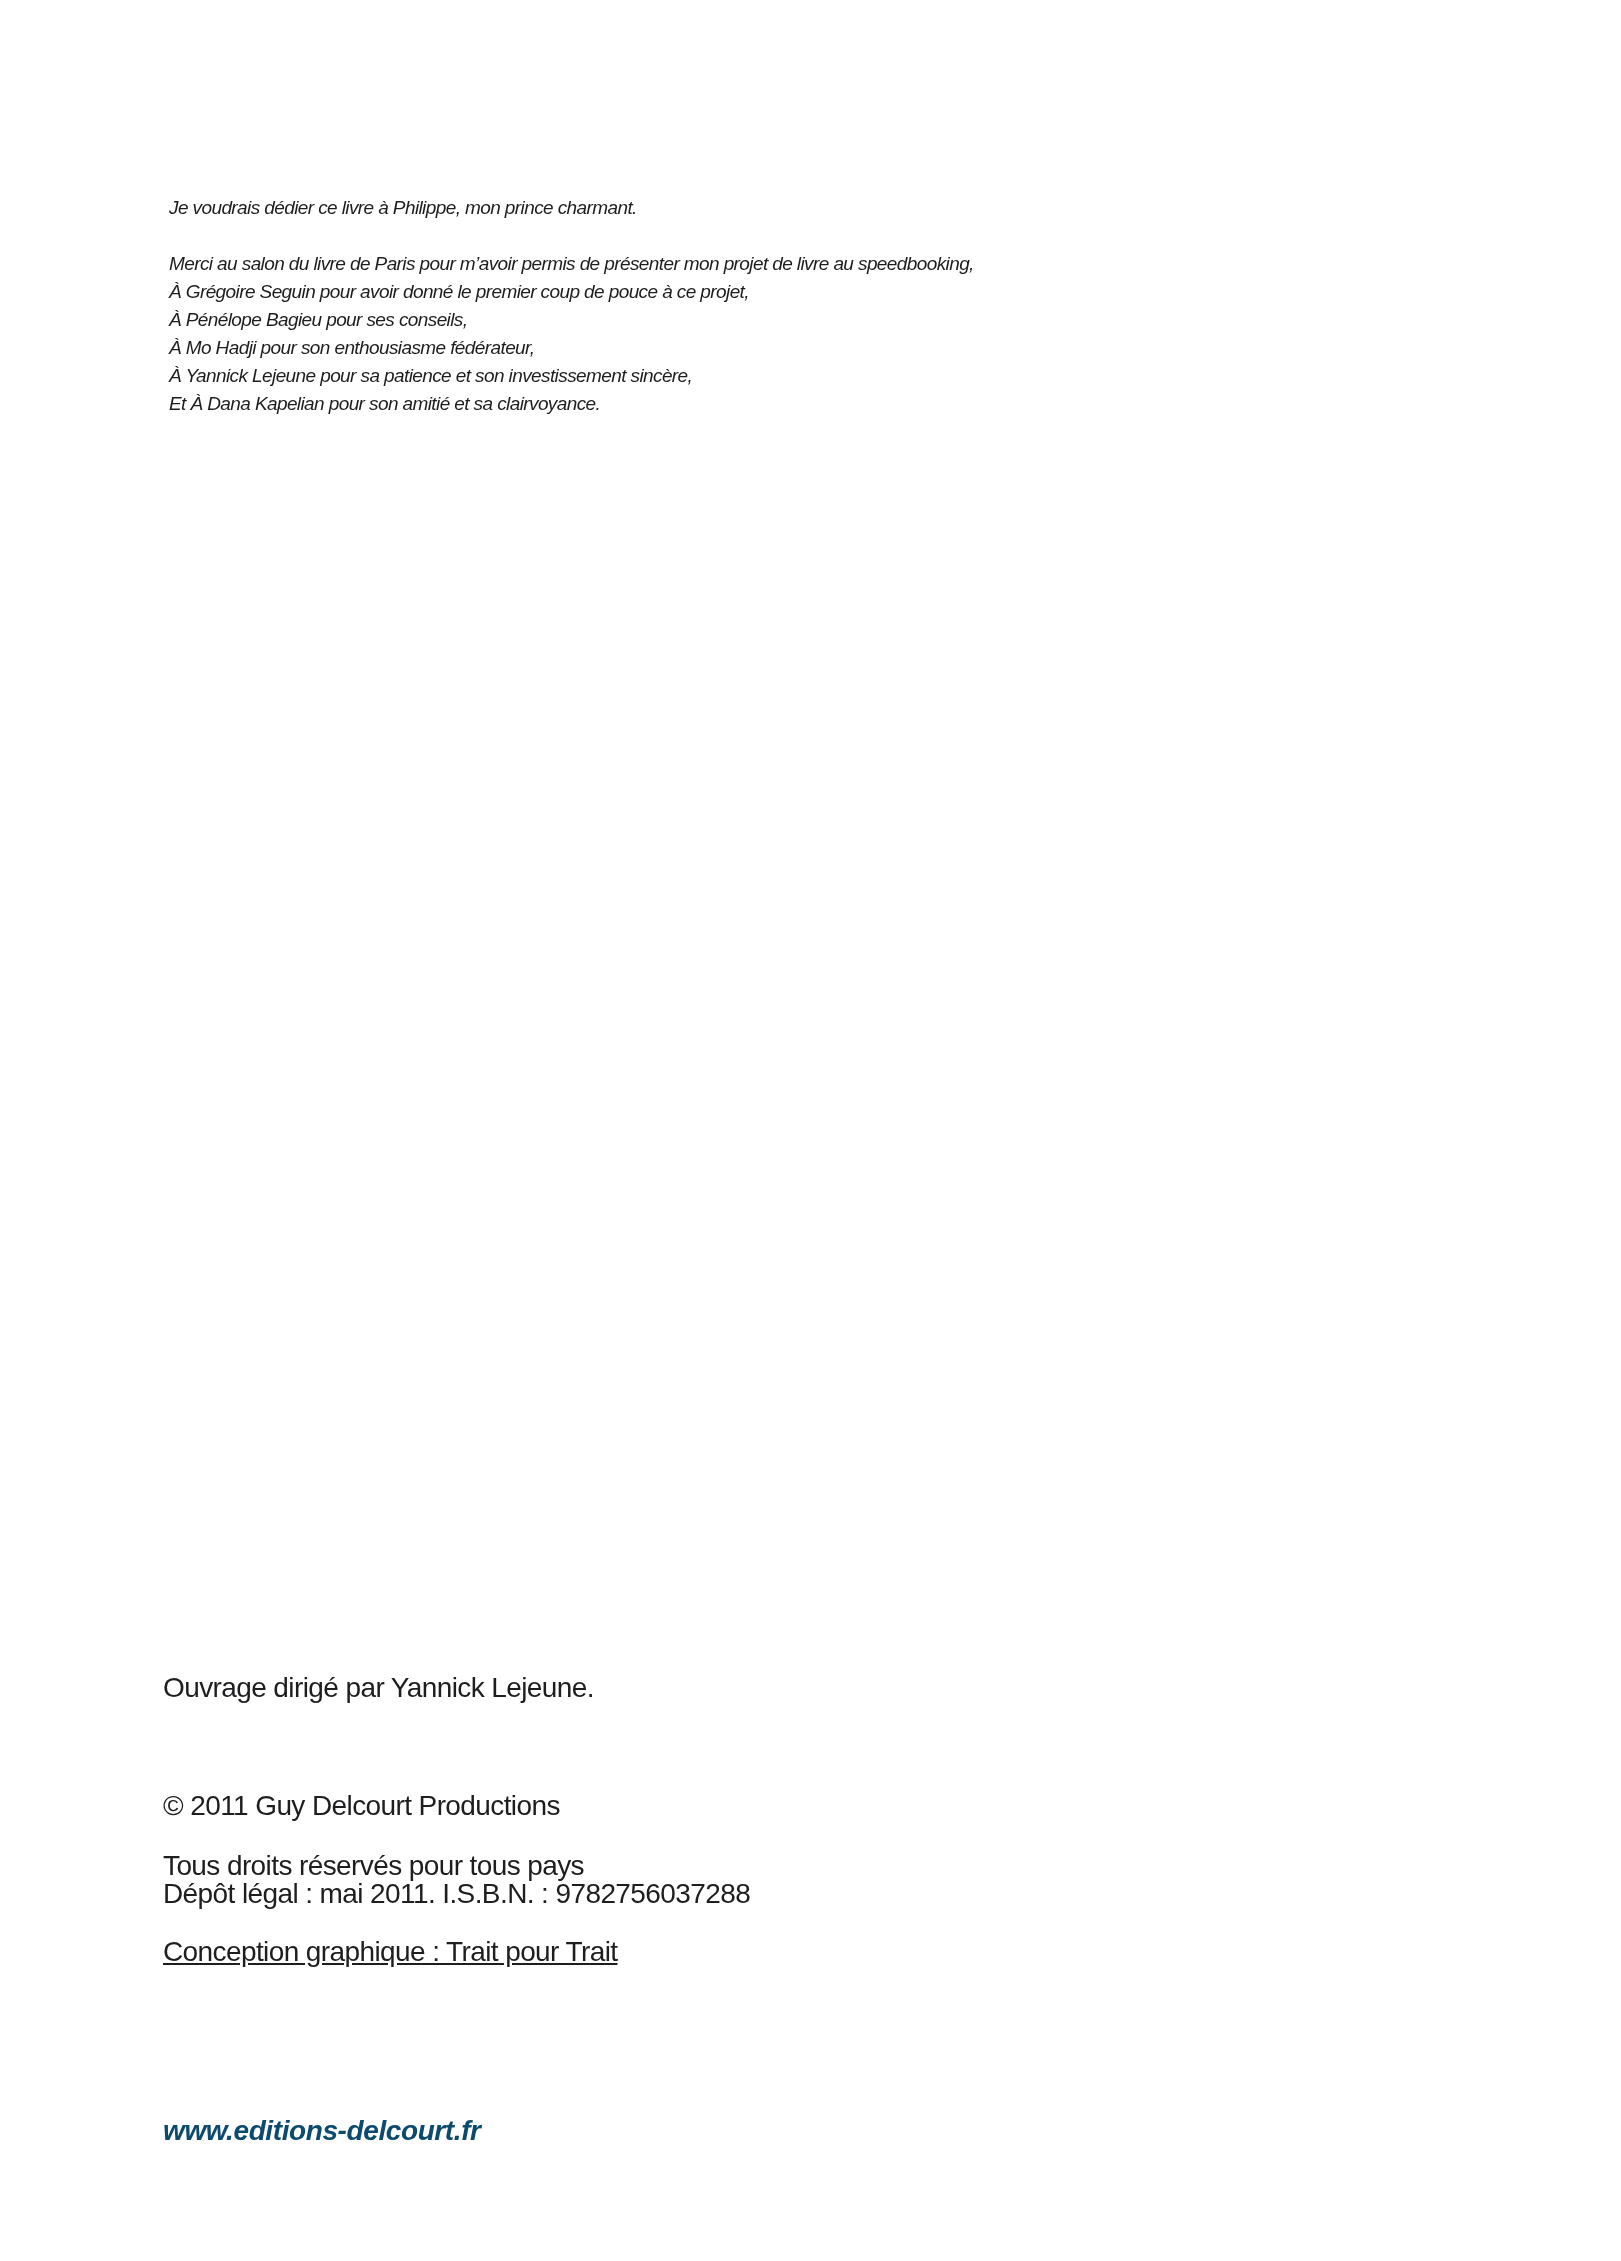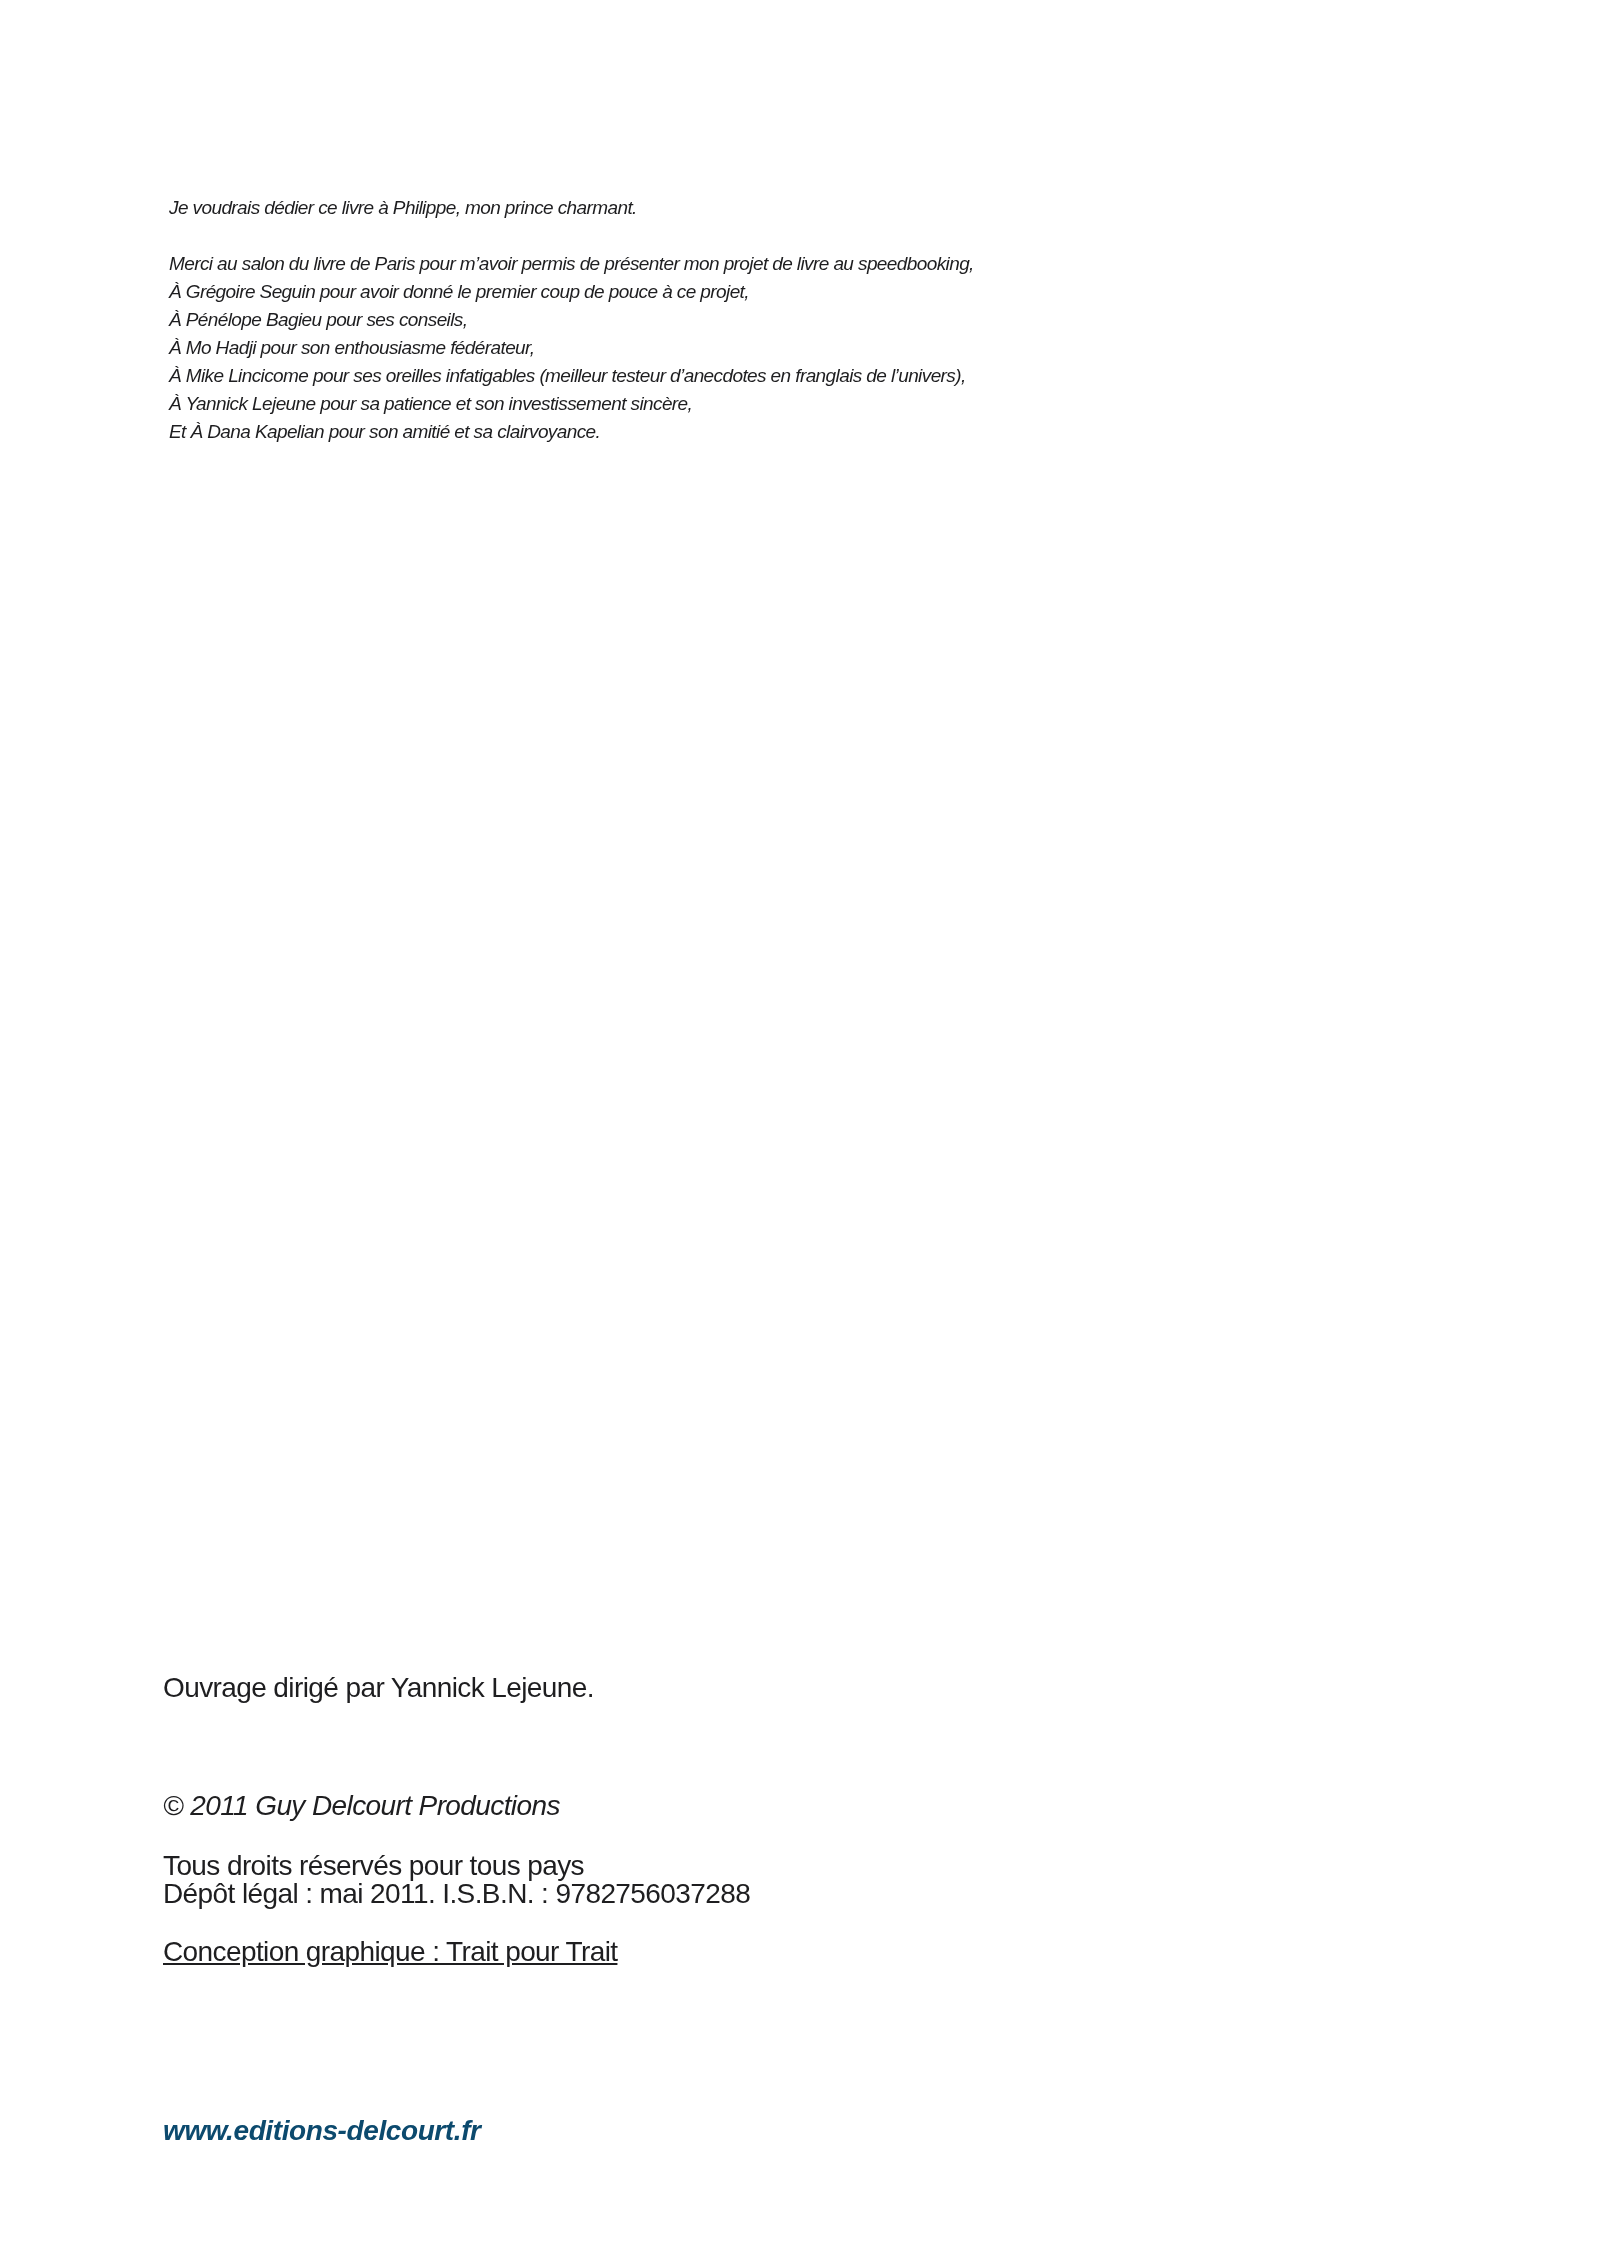--- a/index.html
+++ b/index.html
@@ -33,21 +33,21 @@
     height: 28px;
   }
   .colophon-line {
     left: 163px;
     font-size: 28px;
     line-height: 28px;
     letter-spacing: -0.6px;
     color: #1e1e20;
   }
   .editor-line   { top: 1674px; }
-  .copyright-line{ top: 1792px; font-style: italic; }
+  .copyright-line{ top: 1792px; }
   .rights-block  { top: 1852px; }
   .design-line   { top: 1938px; text-decoration: underline; }
   .website-line  {
     top: 2117px;
     font-style: italic;
     font-weight: bold;
     color: #0c4a6e;
     letter-spacing: -0.4px;
   }
 </style>
@@ -56,21 +56,20 @@
 
 <div class="page">
 
   <div class="block dedication">
     <div>Je voudrais dédier ce livre à Philippe, mon prince charmant.</div>
     <div class="para-gap"></div>
     <div>Merci au salon du livre de Paris pour m’avoir permis de présenter mon projet de livre au speedbooking,</div>
     <div>À Grégoire Seguin pour avoir donné le premier coup de pouce à ce projet,</div>
     <div>À Pénélope Bagieu pour ses conseils,</div>
     <div>À Mo Hadji pour son enthousiasme fédérateur,</div>
-    <div>À Mike Lincicome pour ses oreilles infatigables (meilleur testeur d’anecdotes en franglais de l’univers),</div>
     <div>À Yannick Lejeune pour sa patience et son investissement sincère,</div>
     <div>Et À Dana Kapelian pour son amitié et sa clairvoyance.</div>
   </div>
 
   <div class="block colophon-line editor-line">Ouvrage dirigé par Yannick Lejeune.</div>
 
   <div class="block colophon-line copyright-line">© 2011 Guy Delcourt Productions</div>
 
   <div class="block colophon-line rights-block">
     <div>Tous droits réservés pour tous pays</div>

